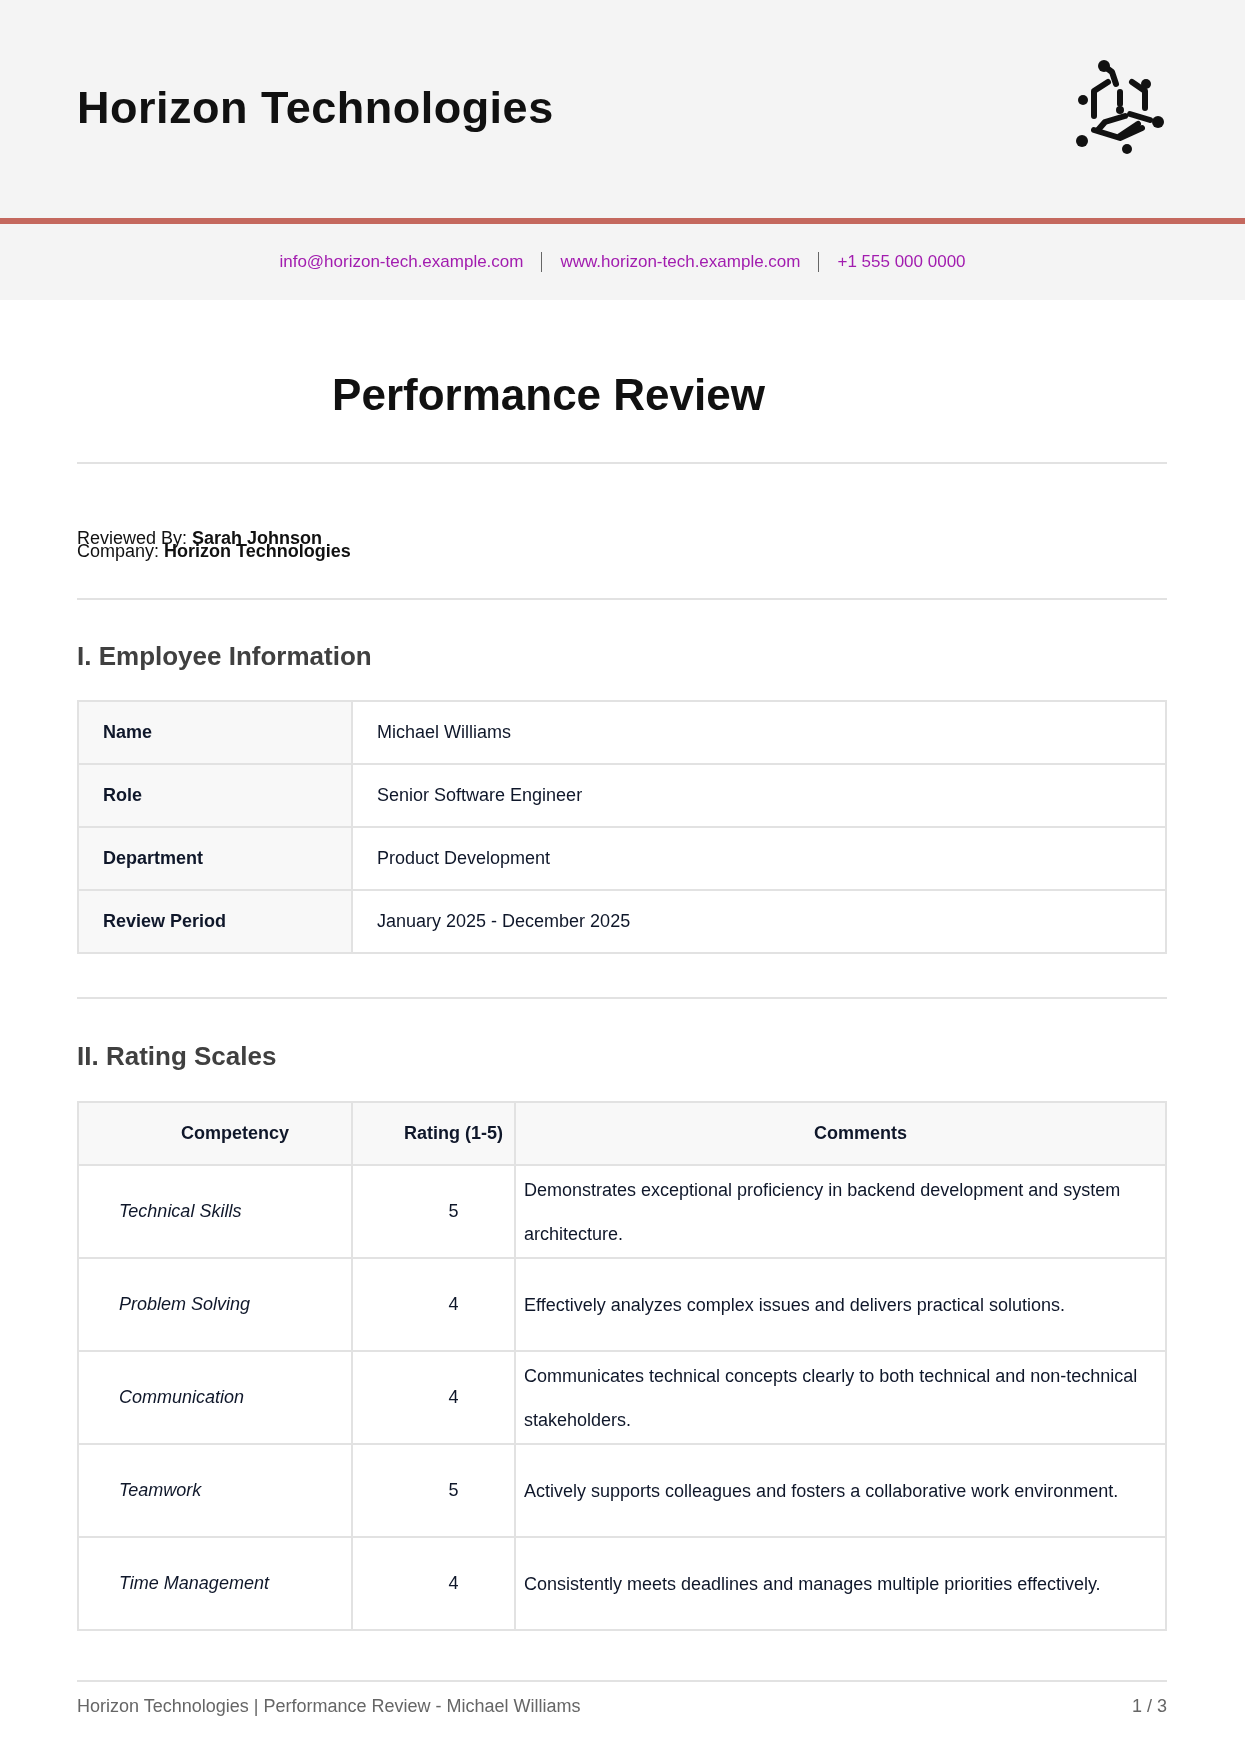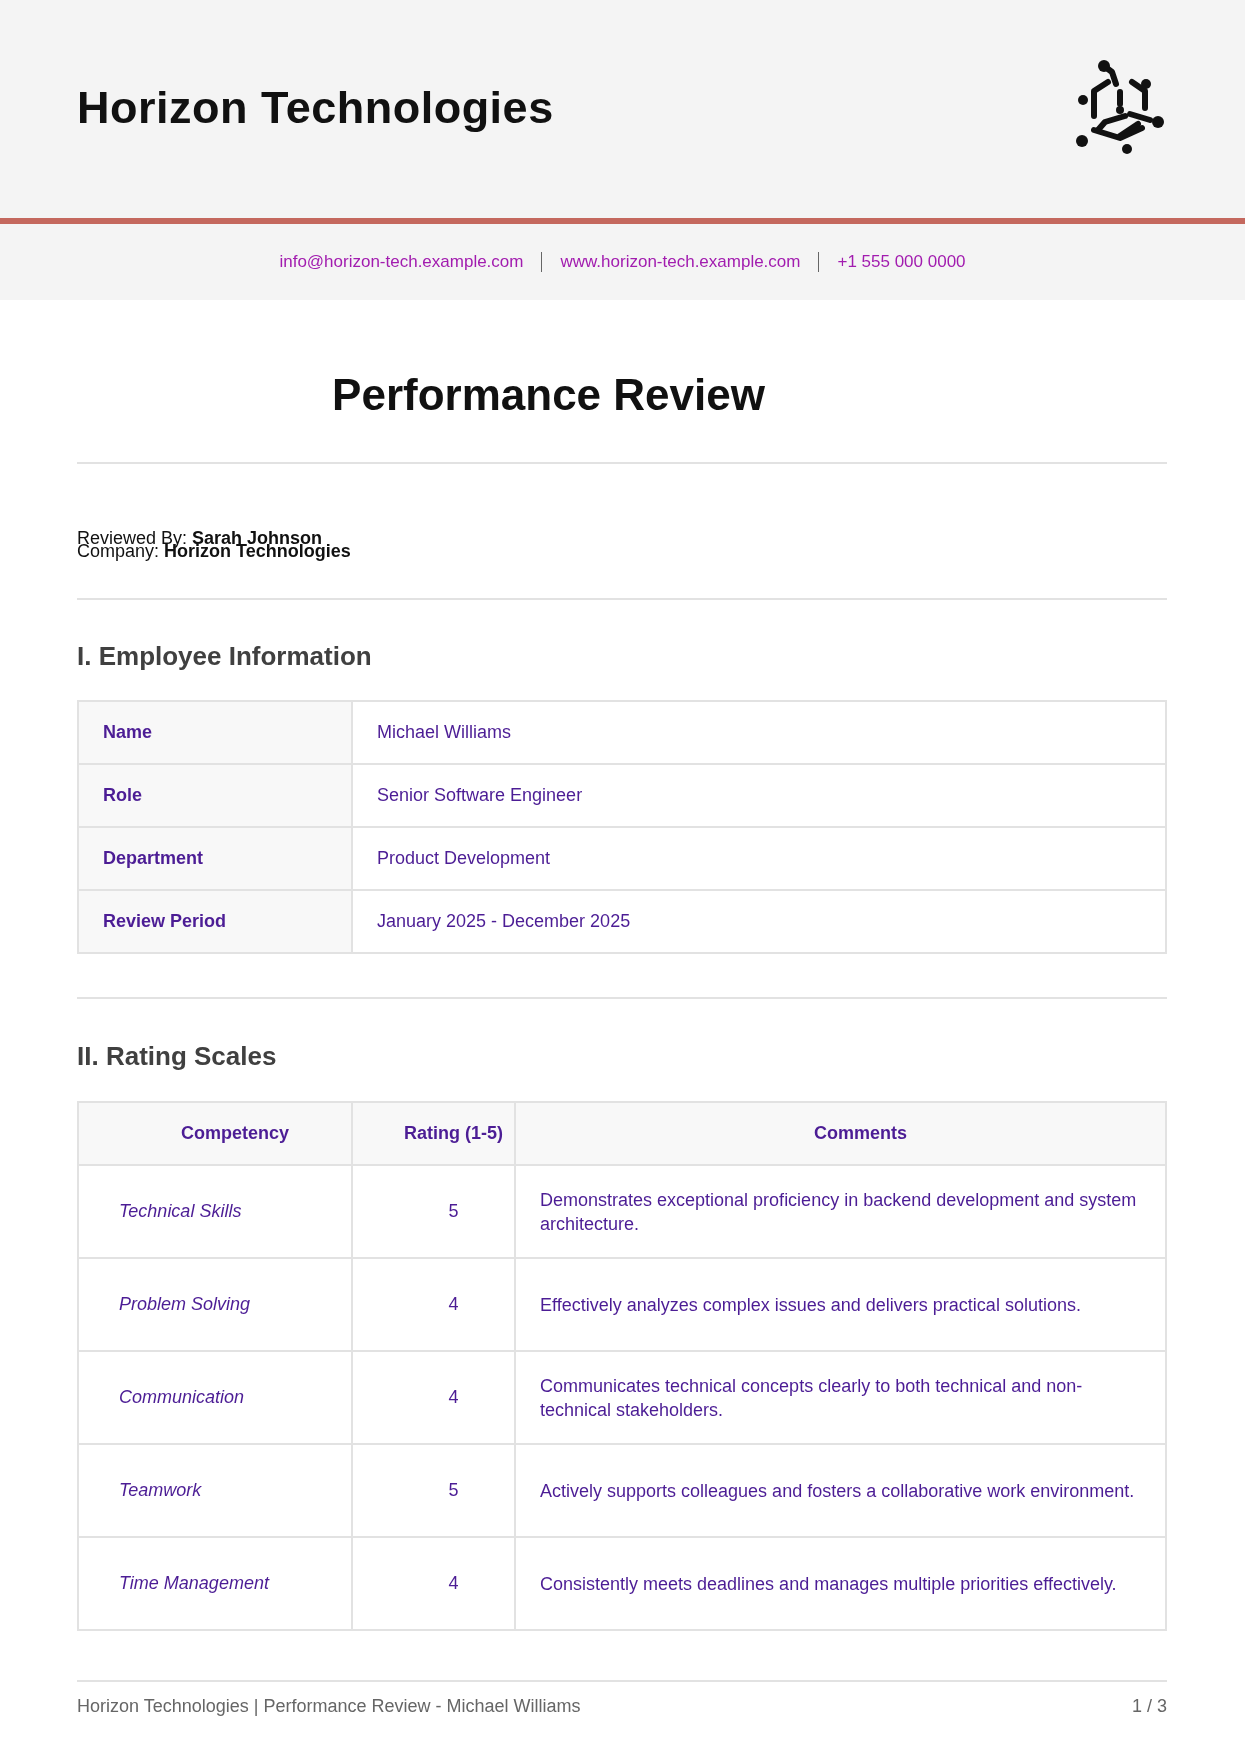--- a/index.html
+++ b/index.html
@@ -43,32 +43,32 @@
     }
     .meta-line {
       position: absolute; left: 77px; font-size: 18px; color: #111;
     }
     .meta-line b { font-weight: bold; }
     .section-title {
       position: absolute; left: 77px; font-size: 26px; font-weight: bold; color: #404040;
     }
     table {
       position: absolute; left: 77px; width: 1090px; border-collapse: collapse;
-      font-size: 18px; color: #4c1d95;
+      font-size: 18px; color: #0f172a;
     }
     td, th { border: 2px solid #e2e2e2; padding-left: 40px; }
     .info-table td { height: 63px; padding: 0 24px; vertical-align: middle; }
     .info-table td.label { width: 274px; background: #f8f8f8; font-weight: bold; }
     .rating-table th {
       height: 63px; background: #f8f8f8; font-weight: bold; text-align: center; font-size: 18px;
     }
     .rating-table td { height: 93px; vertical-align: middle; }
     .rating-table td.comp { width: 274px; text-align: left; font-style: italic; }
     .rating-table td.rate { width: 163px; text-align: center; }
-    .rating-table td.comm { padding: 0 24px; line-height: 24px; }
+    .rating-table td.comm { padding: 0 8px; line-height: 44px; }
     .footer-rule { top: 1680px; }
     .footer {
       position: absolute; left: 77px; top: 1696px; width: 1090px;
       display: flex; justify-content: space-between;
       font-size: 18px; color: #666;
     }
   </style>
 </head>
 <body>
 

